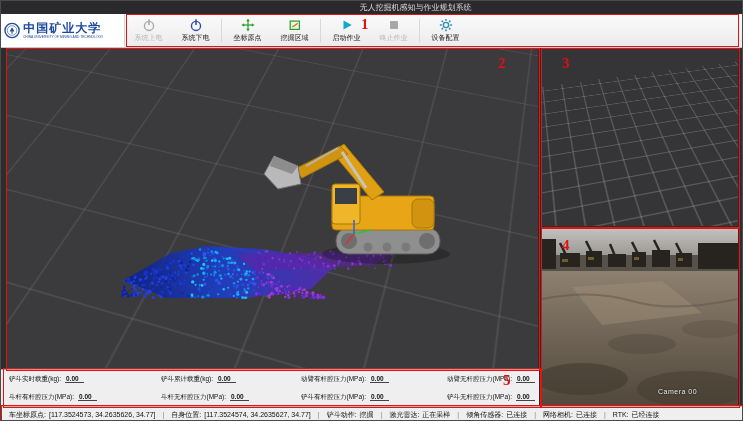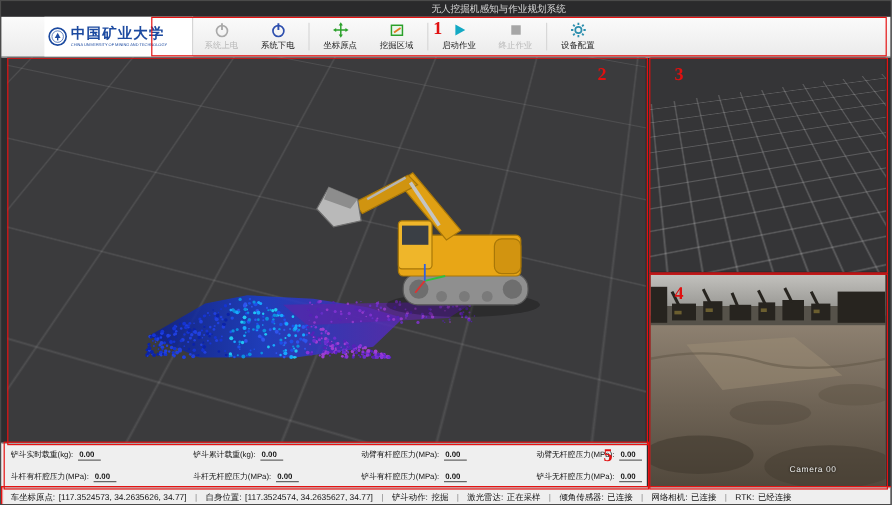--- a/index.html
+++ b/index.html
@@ -8,21 +8,21 @@
 
   
   .titlebar{position:absolute;left:0;top:0;width:743px;height:13px;background:#2a2a2c;
             color:#d8d8d8;font-size:8px;display:flex;align-items:center;justify-content:center;padding-left:43px;}
 
   
   .toolbar{position:absolute;left:0;top:13px;width:743px;height:34px;
            background:linear-gradient(#fbfbfb,#ebebeb);border-bottom:1px solid #c9c9c9;
            display:flex;align-items:stretch;box-sizing:border-box;}
   .logo{width:124px;background:#fff;display:flex;align-items:center;gap:3px;padding:2px 3px;
-        border-right:1px solid #d5d5d5;box-sizing:border-box;margin-left:36px;}
+        border-right:1px solid #d5d5d5;box-sizing:border-box;}
   .logo-cn{font-family:"Liberation Serif","DejaVu Serif",serif;font-weight:bold;font-size:12px;
            color:#1c4aa0;letter-spacing:1px;white-space:nowrap;line-height:13px;}
   .logo-en{font-size:4px;color:#1c4aa0;white-space:nowrap;transform:scale(.82);transform-origin:left top;}
   .tb-btn{width:47px;display:flex;flex-direction:column;align-items:center;justify-content:center;
           gap:1px;cursor:pointer;}
   .tb-btn .lbl{font-size:7px;color:#1a1a1a;white-space:nowrap;}
   .tb-btn.disabled .lbl{color:#b8b8b8;}
   .tb-sep{width:1px;background:#d8d8d8;margin:5px 2px;}
 
   

